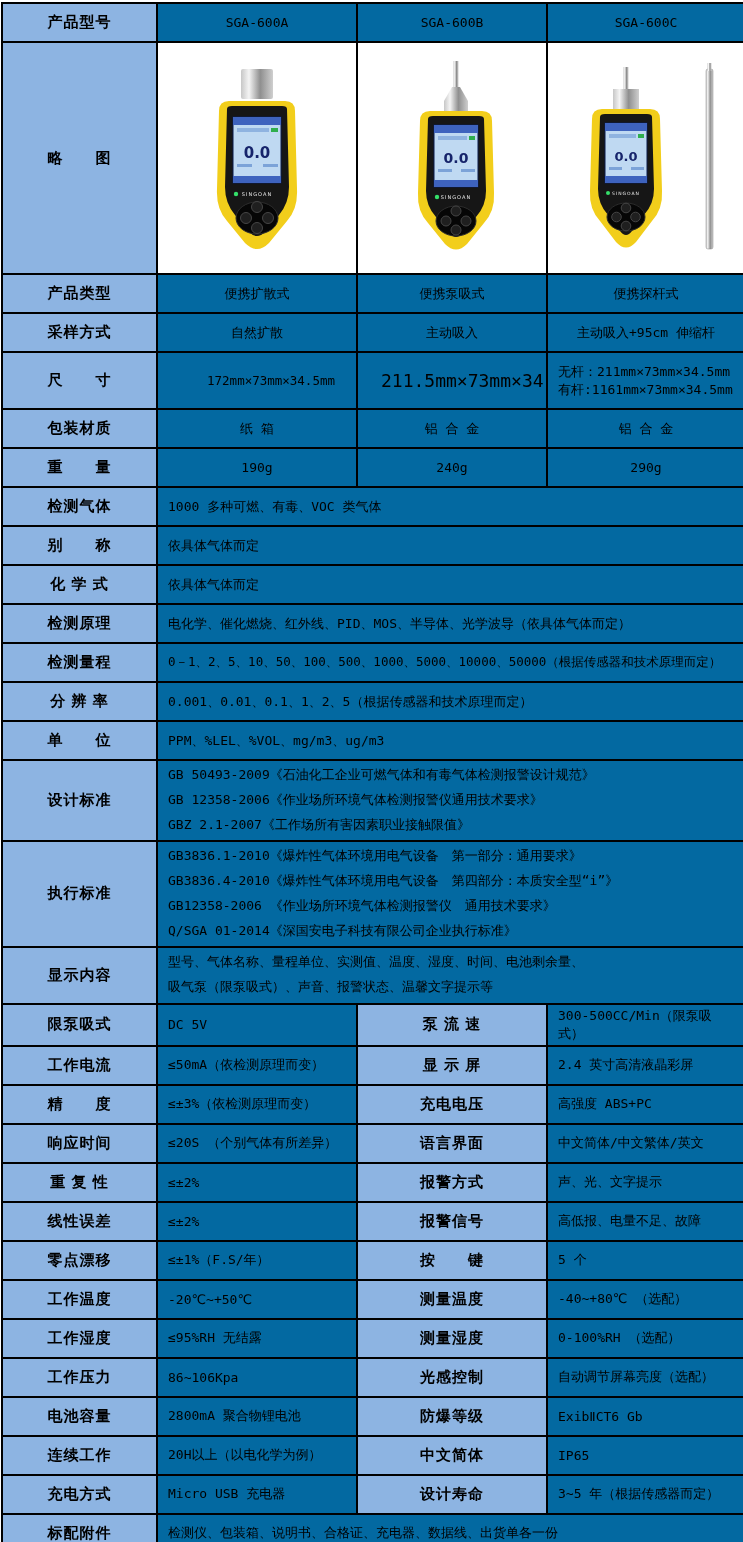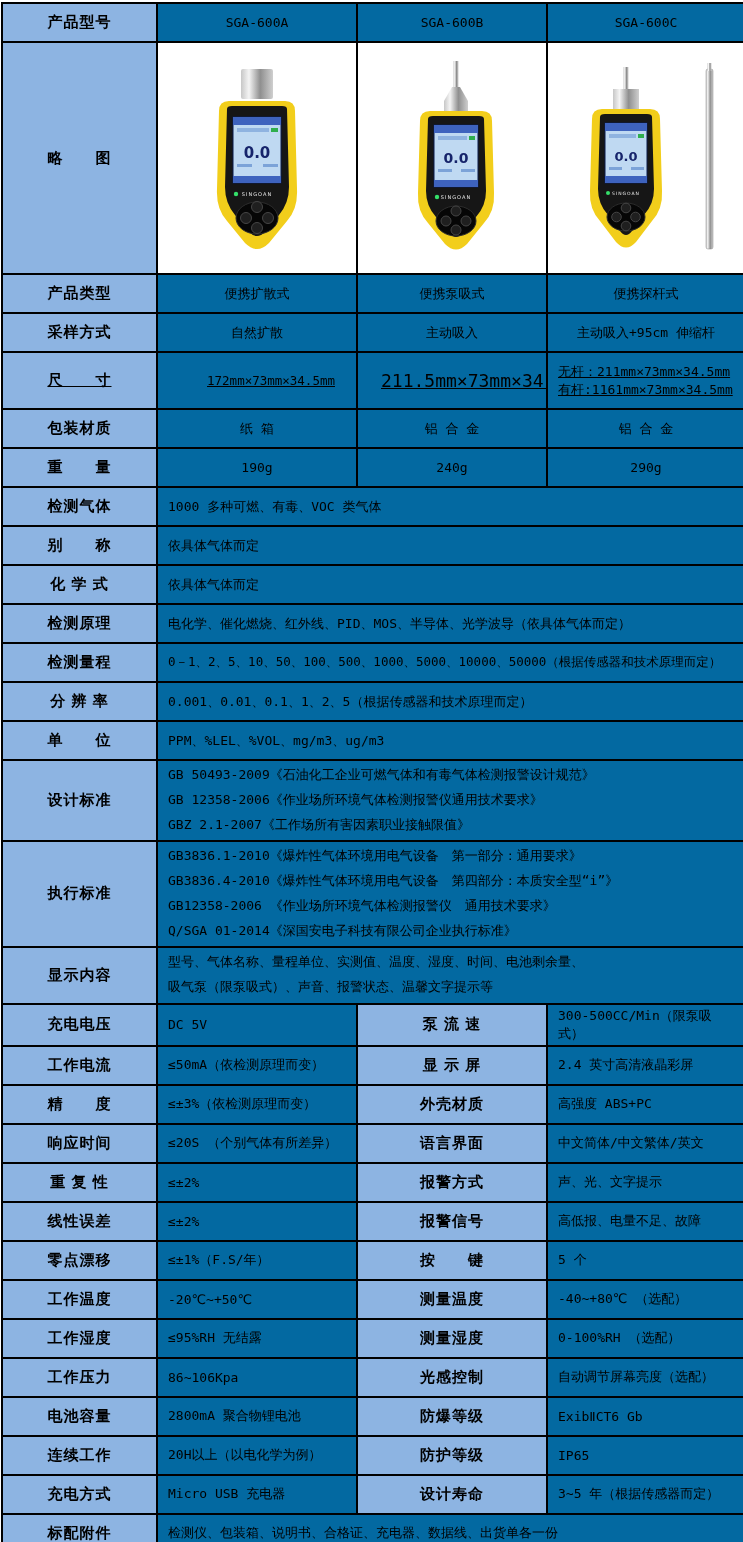--- a/index.html
+++ b/index.html
@@ -6,21 +6,21 @@
   body{width:743px;font-family:"Liberation Sans","DejaVu Sans",sans-serif;color:#000;}
   table{border-collapse:collapse;width:743px;table-layout:fixed;margin:2px 0 0 1px;}
   td{border:2px solid #000;vertical-align:middle;white-space:pre-line;overflow:hidden;}
   td.lbl{background:#8DB4E2;font-weight:bold;text-align:center;font-size:15px;letter-spacing:1px;}
   td.val{background:#0369a1;font-size:13px;padding:2px 10px;font-family:"DejaVu Sans Mono","DejaVu Sans",sans-serif;}
   td.val.ctr{text-align:center;padding:2px 4px;}
   td.img{background:#ffffff;text-align:center;padding:0;margin-top:8px;}
   .rh-head td{height:33px;}
   .rh-sketch td.lbl{height:196px;}
   .rh-std td{height:33px;}
-  .rh-dims td{height:51px;text-decoration:underline;}
+  .rh-dims td{height:51px;}
   .rh-design td{height:71px;}
   .rh-exec td{height:99px;}
   .rh-display td{height:51px;}
   .ml{line-height:1.92;}
   .dims-c{font-size:12.5px;text-align:left;padding:2px 4px;}
   svg{display:block;margin:0 auto;}
 </style>
 </head>
 <body>
 
@@ -202,35 +202,35 @@
 GB12358-2006 《作业场所环境气体检测报警仪　通用技术要求》
 Q/SGA 01-2014《深国安电子科技有限公司企业执行标准》</td>
   </tr>
   <tr class="rh-display">
     <td class="lbl">显示内容</td>
     <td class="val ml" colspan="3">型号、气体名称、量程单位、实测值、温度、湿度、时间、电池剩余量、
 吸气泵（限泵吸式）、声音、报警状态、温馨文字提示等</td>
   </tr>
 
   <tr class="rh-std">
-    <td class="lbl">充电电压</td>
+    <td class="lbl">限泵吸式</td>
     <td class="val">DC 5V</td>
     <td class="lbl">泵 流 速</td>
     <td class="val">300-500CC/Min（限泵吸式）</td>
   </tr>
   <tr class="rh-std">
     <td class="lbl">工作电流</td>
     <td class="val">≤50mA（依检测原理而变）</td>
     <td class="lbl">显 示 屏</td>
     <td class="val">2.4 英寸高清液晶彩屏</td>
   </tr>
   <tr class="rh-std">
     <td class="lbl">精　　度</td>
     <td class="val">≤±3%（依检测原理而变）</td>
-    <td class="lbl">外壳材质</td>
+    <td class="lbl">充电电压</td>
     <td class="val">高强度 ABS+PC</td>
   </tr>
   <tr class="rh-std">
     <td class="lbl">响应时间</td>
     <td class="val">≤20S （个别气体有所差异）</td>
     <td class="lbl">语言界面</td>
     <td class="val">中文简体/中文繁体/英文</td>
   </tr>
   <tr class="rh-std">
     <td class="lbl">重 复 性</td>
@@ -270,21 +270,21 @@
   </tr>
   <tr class="rh-std">
     <td class="lbl">电池容量</td>
     <td class="val">2800mA 聚合物锂电池</td>
     <td class="lbl">防爆等级</td>
     <td class="val">ExibⅡCT6 Gb</td>
   </tr>
   <tr class="rh-std">
     <td class="lbl">连续工作</td>
     <td class="val">20H以上（以电化学为例）</td>
-    <td class="lbl">防护等级</td>
+    <td class="lbl">中文简体</td>
     <td class="val">IP65</td>
   </tr>
   <tr class="rh-std">
     <td class="lbl">充电方式</td>
     <td class="val">Micro USB 充电器</td>
     <td class="lbl">设计寿命</td>
     <td class="val">3~5 年（根据传感器而定）</td>
   </tr>
 
   <tr class="rh-std">

